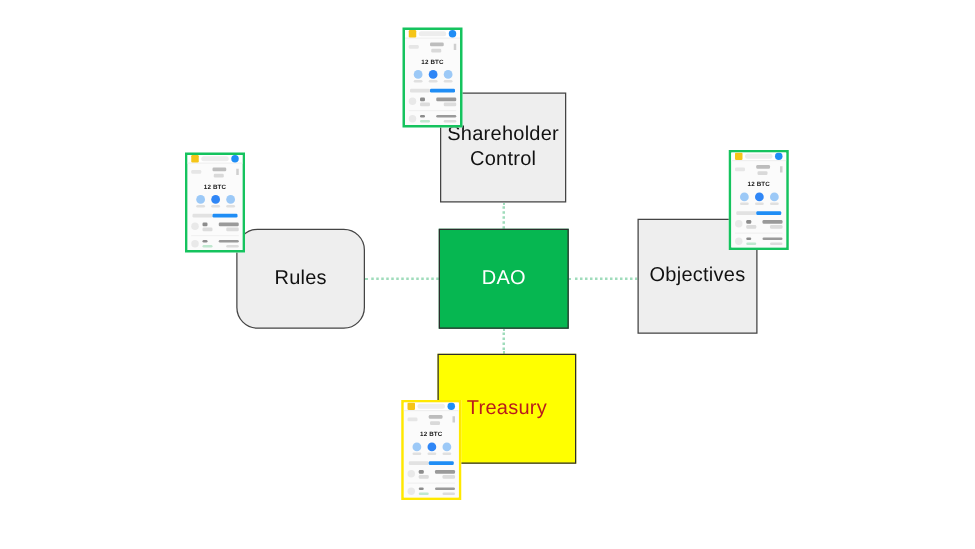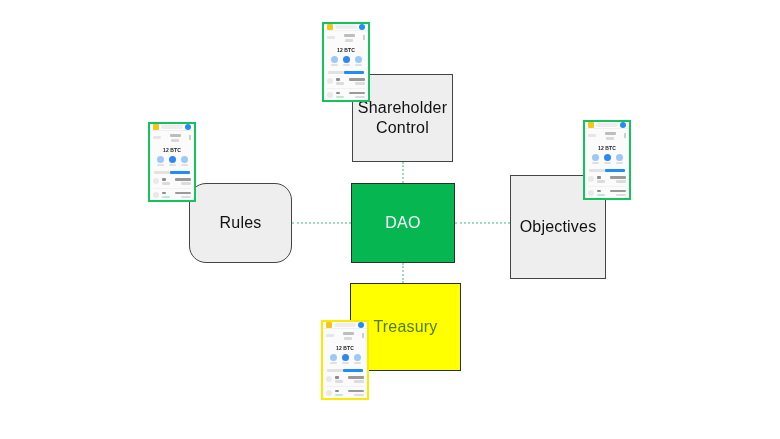--- a/index.html
+++ b/index.html
@@ -37,21 +37,21 @@
     text-align:center;
     font-size:16px;
     line-height:1.25;
     color:#111111;
     letter-spacing:.2px;
     padding:4px 6px;
     user-select:none;
   }
   .node.grey{background:#eeeeee;color:#111111;}
   .node.green{background:#06b751;color:#ffffff;border-color:#2d2d2d;}
-  .node.yellow{background:#ffff00;color:#4d7c0f;border-color:#2d2d2d;}
+  .node.yellow{background:#ffff00;color:#b91c1c;border-color:#2d2d2d;}
 
   
   .phone{
     position:absolute;
     box-sizing:border-box;
     background:#ffffff;
     border:2.5px solid #15c35e;
     overflow:hidden;
   }
   .phone.yellow-frame{border-color:#ffe800;}
@@ -157,21 +157,21 @@
 
   <div class="node green" style="left:351px;top:183px;width:104px;height:80px;">
     <span>DAO</span>
   </div>
 
   <div class="node grey" style="left:352px;top:74px;width:101px;height:88px;">
     <span style="white-space:pre-line;">Shareholder
 Control</span>
   </div>
 
-  <div class="node grey" style="left:510px;top:175px;width:96px;height:104px;">
+  <div class="node grey" style="left:510px;top:175px;width:96px;height:92px;">
     <span>Objectives</span>
   </div>
 
   <div class="node yellow" style="left:350px;top:283px;width:111px;height:88px;">
     <span>Treasury</span>
   </div>
 
   <div class="phone" style="left:322px;top:22px;width:48px;height:80px;">
     <div class="ph-inner">
       <div class="ph-top">

